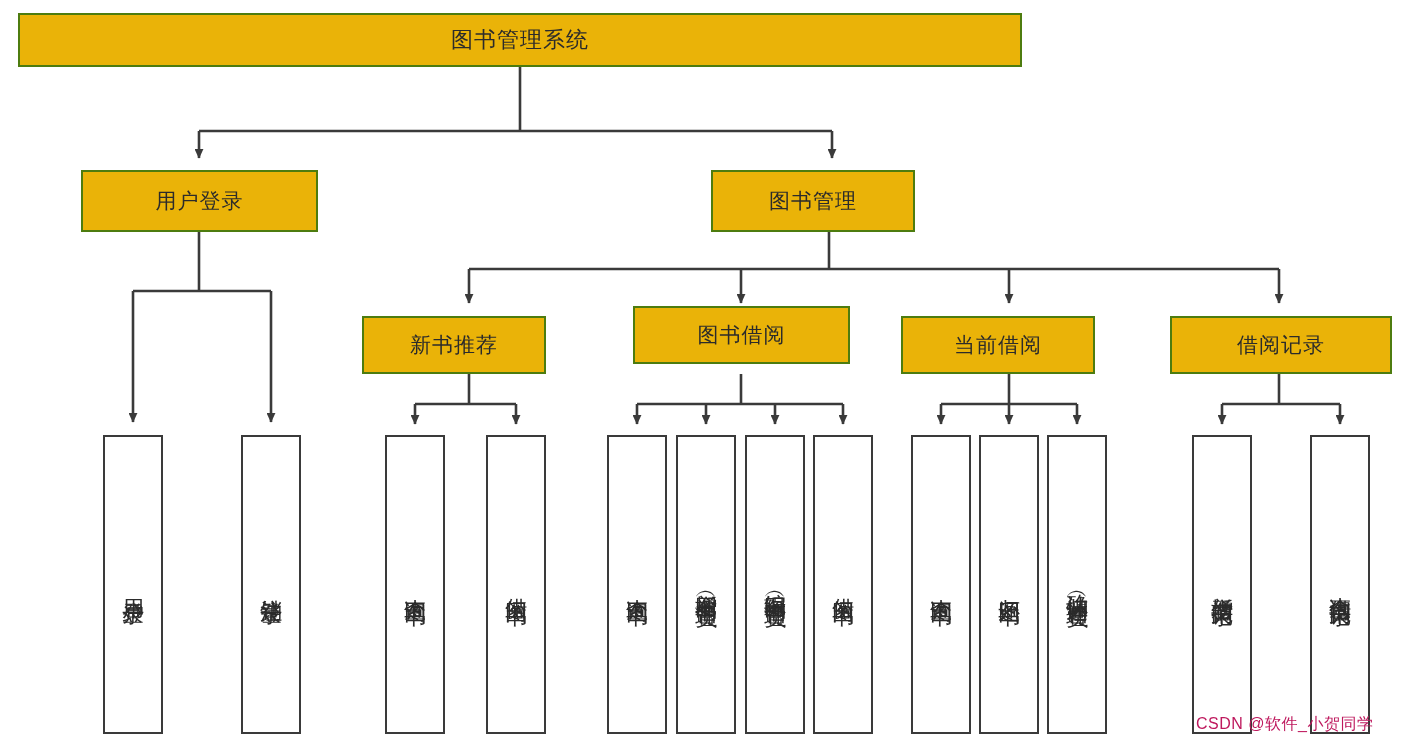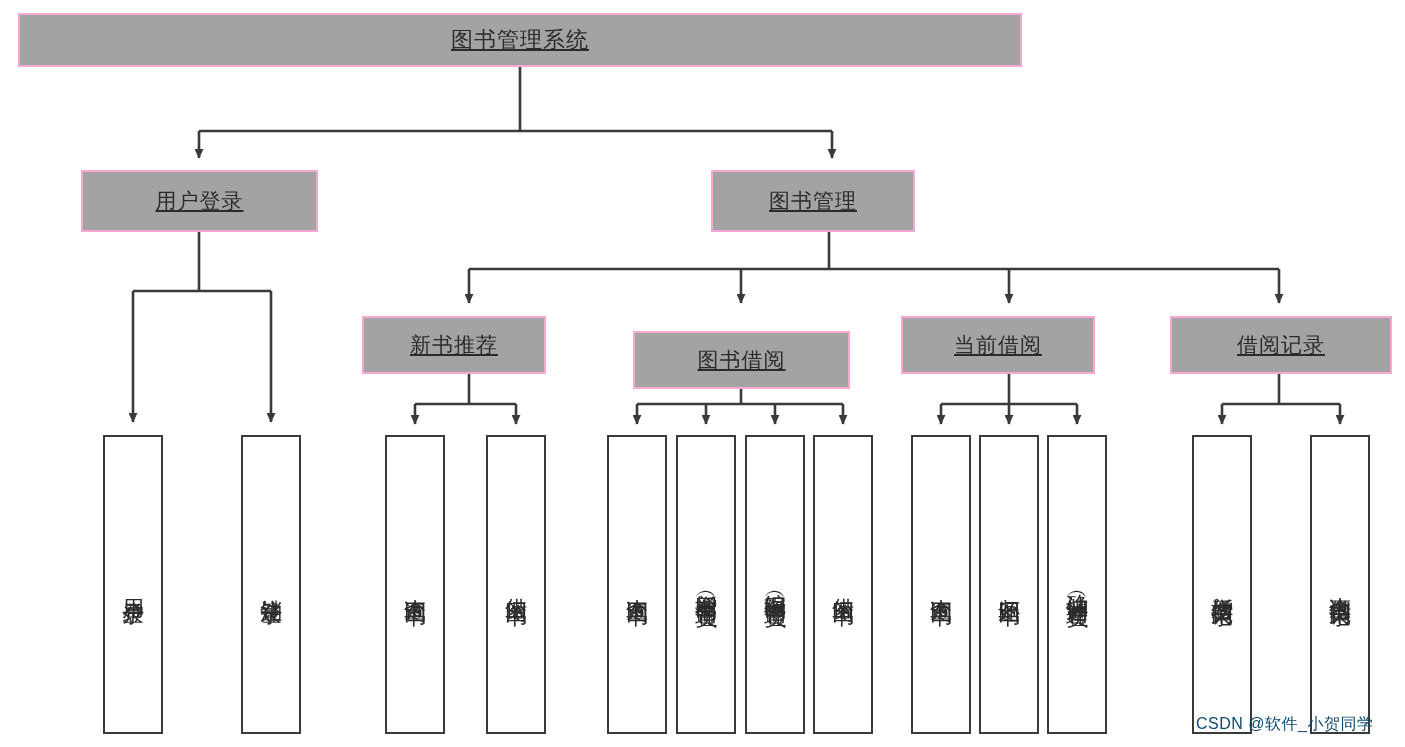--- a/index.html
+++ b/index.html
@@ -21,27 +21,26 @@
     position: absolute;
     left: 0;
     top: 0;
     width: 1405px;
     height: 747px;
     pointer-events: none;
   }
   .node {
     position: absolute;
     box-sizing: border-box;
-    border: 2px solid #f9a8d4;
-    background: #a3a3a3;
+    border: 2px solid #4d7c0f;
+    background: #eab308;
     display: flex;
     align-items: center;
     justify-content: center;
     color: #2b2b2b;
-    text-decoration: underline;
   }
   .node.horiz {
     font-size: 21px;
     letter-spacing: 1px;
     line-height: 1.2;
   }
   .node.root {
     font-size: 22px;
   }
   .leaf {
@@ -60,21 +59,21 @@
     text-orientation: upright;
     font-size: 22px;
     line-height: 1.12;
     letter-spacing: 2px;
     white-space: nowrap;
     color: #2b2b2b;
   }
   .watermark {
     position: absolute;
     font-size: 16px;
-    color: #0c4a6e;
+    color: #be185d;
     white-space: nowrap;
     letter-spacing: 0.5px;
   }
 </style>
 </head>
 <body>
 
 <div id="canvas">
 
   <svg class="wires" viewBox="0 0 1405 747">
@@ -134,21 +133,21 @@
   <div class="node horiz" style="left:81px; top:170px; width:237px; height:62px;">
     <span>用户登录</span>
   </div>
   <div class="node horiz" style="left:711px; top:170px; width:204px; height:62px;">
     <span>图书管理</span>
   </div>
 
   <div class="node horiz" style="left:362px; top:316px; width:184px; height:58px;">
     <span>新书推荐</span>
   </div>
-  <div class="node horiz" style="left:633px; top:331px; width:217px; height:58px;">
+  <div class="node horiz" style="left:633px; top:306px; width:217px; height:58px;">
     <span>图书借阅</span>
   </div>
   <div class="node horiz" style="left:901px; top:316px; width:194px; height:58px;">
     <span>当前借阅</span>
   </div>
   <div class="node horiz" style="left:1170px; top:316px; width:222px; height:58px;">
     <span>借阅记录</span>
   </div>
 
   <div class="leaf" style="left:103px; top:435px; width:60px; height:299px;">

